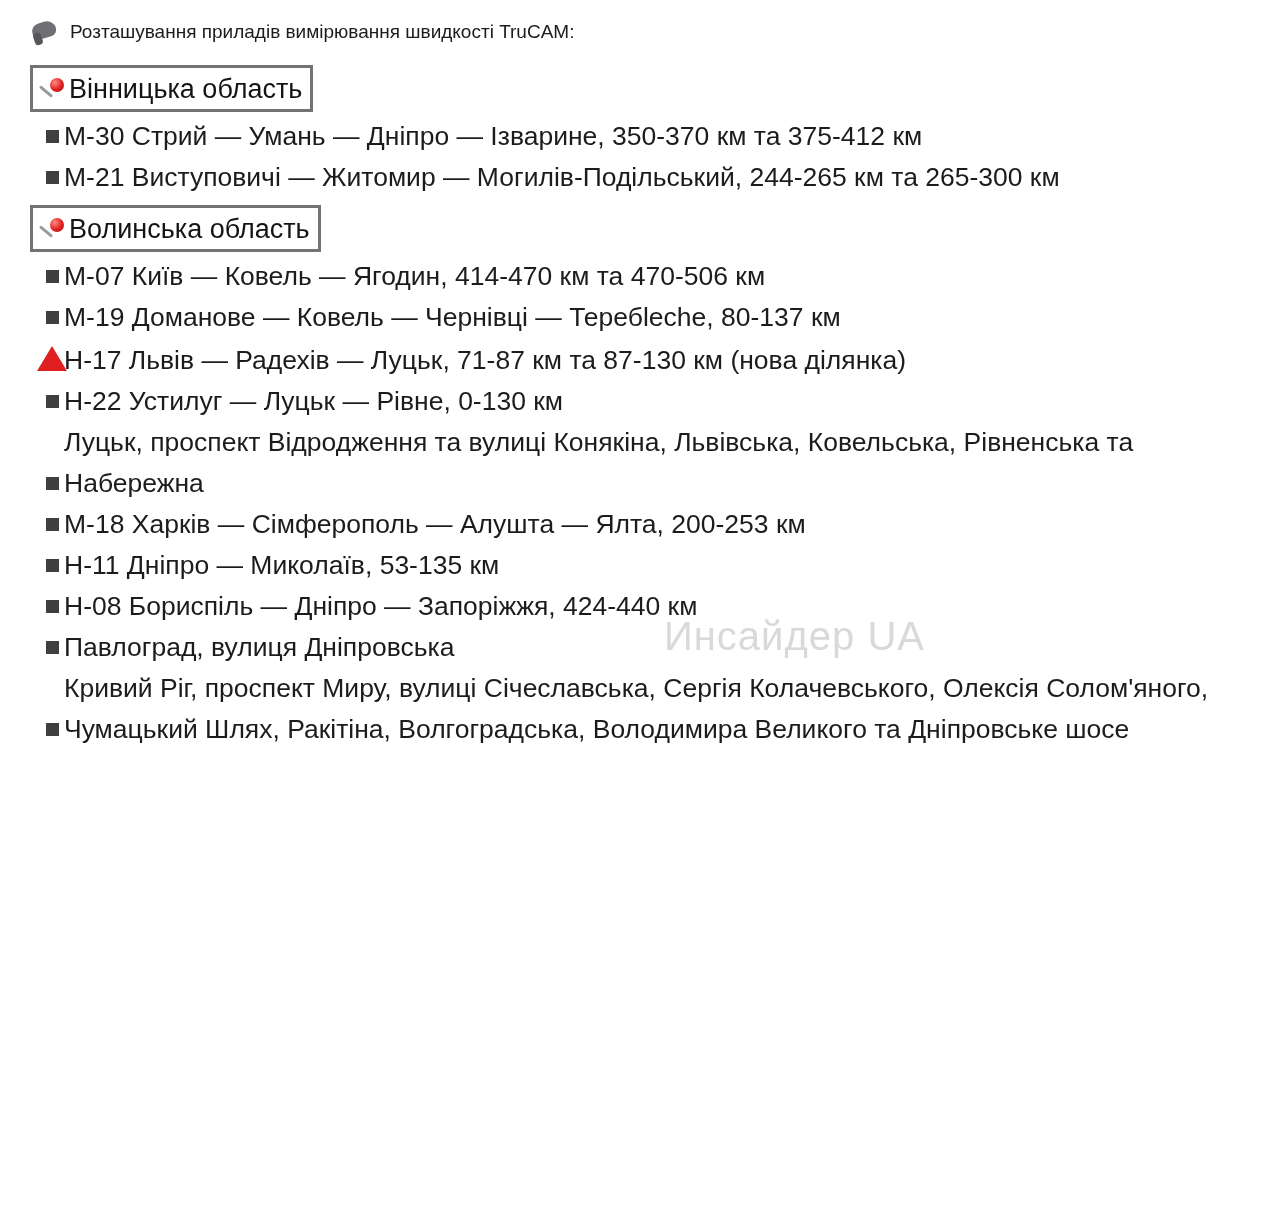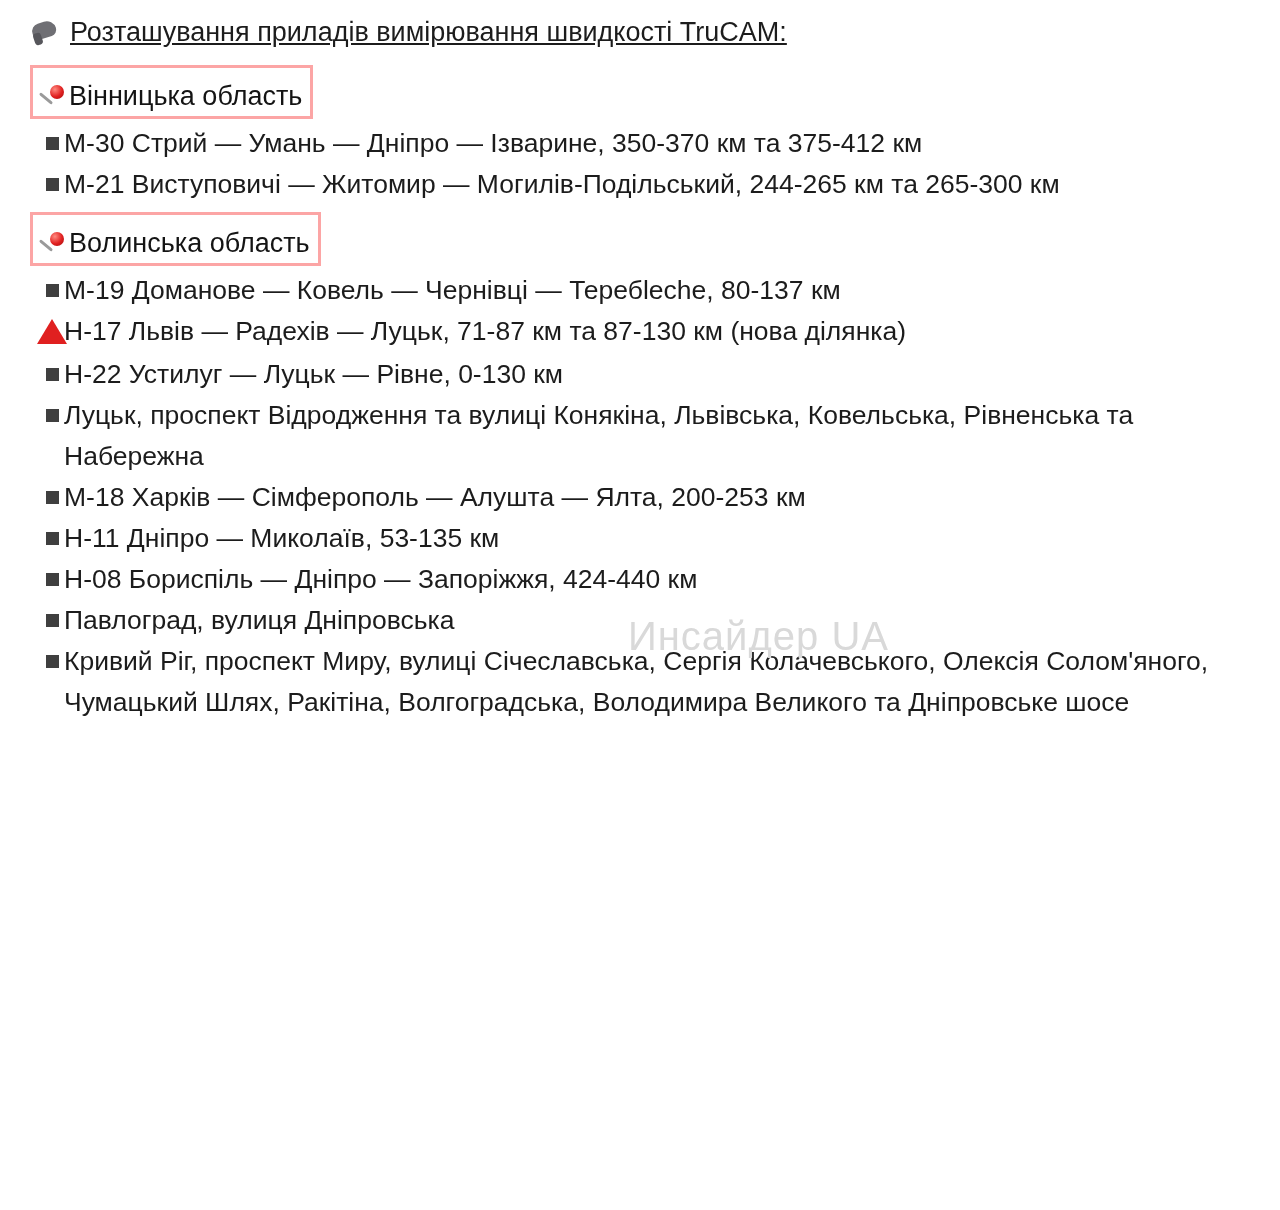--- a/index.html
+++ b/index.html
@@ -23,43 +23,43 @@
     width: 1280px;
   }
 
   
   .intro {
     display: flex;
     align-items: flex-start;
     gap: 10px;
     margin-bottom: 6px;
   }
-  .intro .txt { font-size: 27px; line-height: 40px; text-decoration: underline; }
+  .intro .txt { font-size: 19px; line-height: 40px; }
 
   
   .region-head {
     display: inline-flex;
     align-items: center;
-    border: 3px solid #fca5a5;
-    padding: 10px 8px 2px 4px;
+    border: 3px solid #737373;
+    padding: 3px 8px 2px 4px;
     margin: 7px 0 4px 0;
     box-sizing: border-box;
   }
   .region-head .label {
     font-size: 27px;
     line-height: 36px;
     color: #141414;
     white-space: nowrap;
   }
   .region-wrap { display: block; }
 
   
   .item {
     display: flex;
-    align-items: flex-start;
+    align-items: flex-end;
     font-size: 26.5px;
     line-height: 41px;
   }
   .item .marker {
     flex: 0 0 auto;
     width: 44px;
     text-align: center;
     color: #3b3b3b;
     font-size: 19px;
     line-height: 41px;
@@ -142,21 +142,21 @@
     width: 13px;
     height: 13px;
     background: #3f3f3f;
     display: inline-block;
     margin-top: 13px;
   }
 
   
   .watermark {
     position: absolute;
-    left: 628px;
+    left: 664px;
     top: 614px;
     font-size: 40px;
     color: #d9d9d9;
     letter-spacing: 1px;
     font-weight: 400;
     pointer-events: none;
     white-space: nowrap;
   }
 </style>
 </head>
@@ -187,20 +187,23 @@
           <span class="text">М-21 Виступовичі — Житомир — Могилів-Подільський, 244-265 км та 265-300 км</span>
         </div></div>
       <div class="region-wrap"><div class="region-head">
           <span class="pin">
             <span class="needle"></span>
             <span class="head"></span>
           </span>
           <span class="label">Волинська область</span>
         </div><div class="item">
           <span class="marker"><span class="sq"></span></span>
+          <span class="text">М-07 Київ — Ковель — Ягодин, 414-470 км та 470-506 км</span>
+        </div><div class="item">
+          <span class="marker"><span class="sq"></span></span>
           <span class="text">М-19 Доманове — Ковель — Чернівці — Теребleche, 80-137 км</span>
         </div><div class="item triangle">
           <span class="marker"><span class="tri"></span></span>
           <span class="text">Н-17 Львів — Радехів — Луцьк, 71-87 км та 87-130 км (нова ділянка)</span>
         </div><div class="item">
           <span class="marker"><span class="sq"></span></span>
           <span class="text">Н-22 Устилуг — Луцьк — Рівне, 0-130 км</span>
         </div><div class="item">
           <span class="marker"><span class="sq"></span></span>
           <span class="text">Луцьк, проспект Відродження та вулиці Конякіна, Львівська, Ковельська, Рівненська та Набережна</span>

